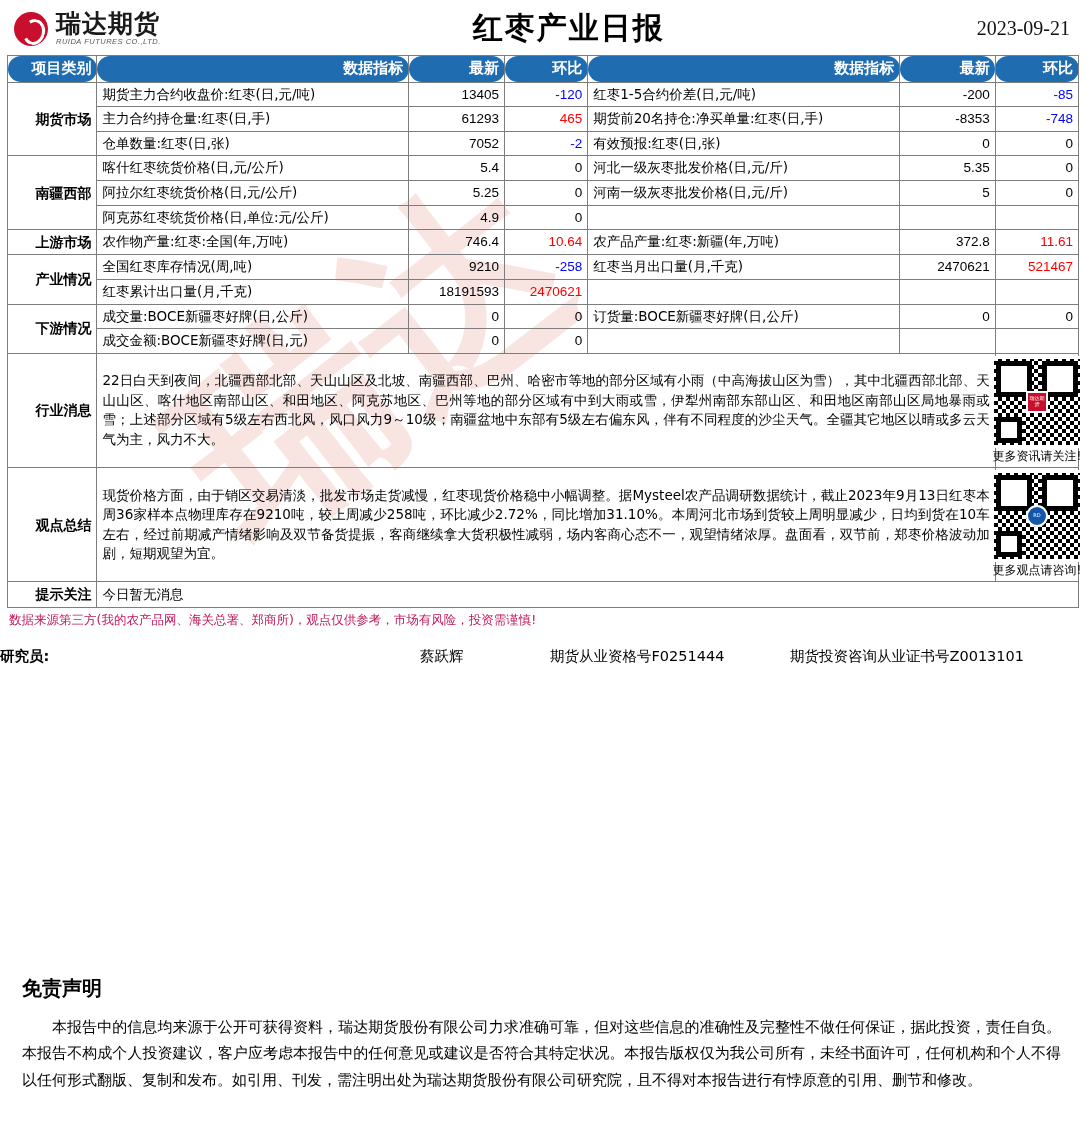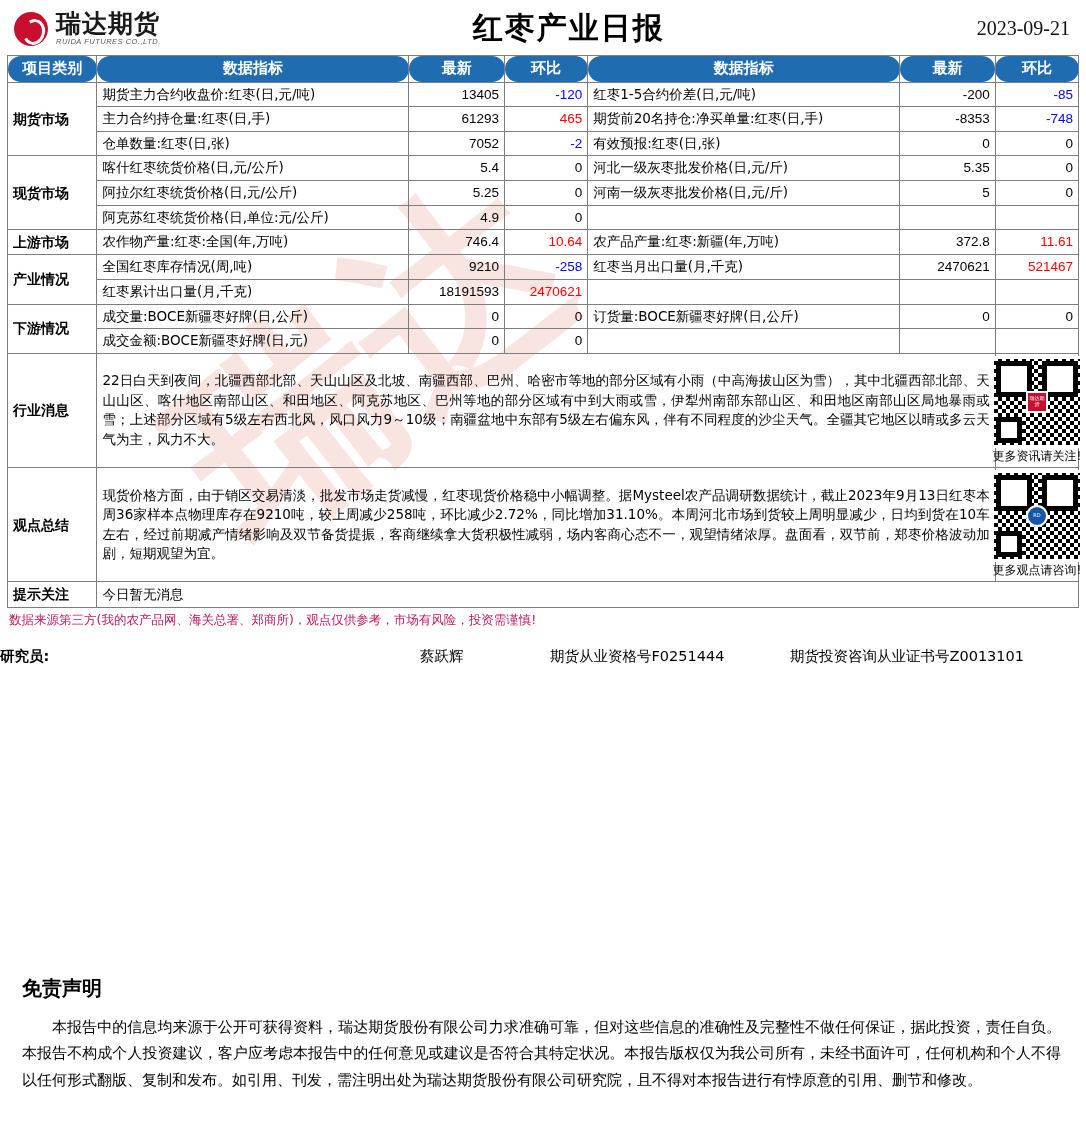--- a/index.html
+++ b/index.html
@@ -76,31 +76,31 @@
     border: 1px solid #7d7d7d;
     padding: 2px 5px;
     vertical-align: middle;
     line-height: 1.45;
   }
   thead th {
     background: #1f6cb0;
     color: #ffffff;
     font-weight: bold;
     font-size: 15px;
-    text-align: center;
+    text-align: right;
     height: 26px;
     border-color: #1f6cb0;
     border-radius: 13px;
   }
   .col-cat   { width: 86px; }
   .col-ind   { width: 300px; }
   .col-new   { width: 92px; }
   .col-chg   { width: 80px; }
   .cat-cell {
-    text-align: left;
+    text-align: right;
     font-weight: bold;
     font-size: 14px;
   }
   td.num { text-align: right; font-family: "Liberation Sans", sans-serif; }
   .neg { color: #0000ff; }
   .pos { color: #ff0000; }
   .news-cell, .view-cell {
     text-align: justify;
     line-height: 1.62;
     font-size: 13.5px;
@@ -269,21 +269,21 @@
         <tr>
           <td>仓单数量:红枣(日,张)</td>
           <td class="num">7052</td>
           <td class="num neg">-2</td>
           <td>有效预报:红枣(日,张)</td>
           <td class="num">0</td>
           <td class="num">0</td>
         </tr>
 
         <tr>
-          <td class="cat-cell" rowspan="3">现货市场</td>
+          <td class="cat-cell" rowspan="3">南疆西部</td>
           <td>喀什红枣统货价格(日,元/公斤)</td>
           <td class="num">5.4</td>
           <td class="num">0</td>
           <td>河北一级灰枣批发价格(日,元/斤)</td>
           <td class="num">5.35</td>
           <td class="num">0</td>
         </tr>
         <tr>
           <td>阿拉尔红枣统货价格(日,元/公斤)</td>
           <td class="num">5.25</td>

